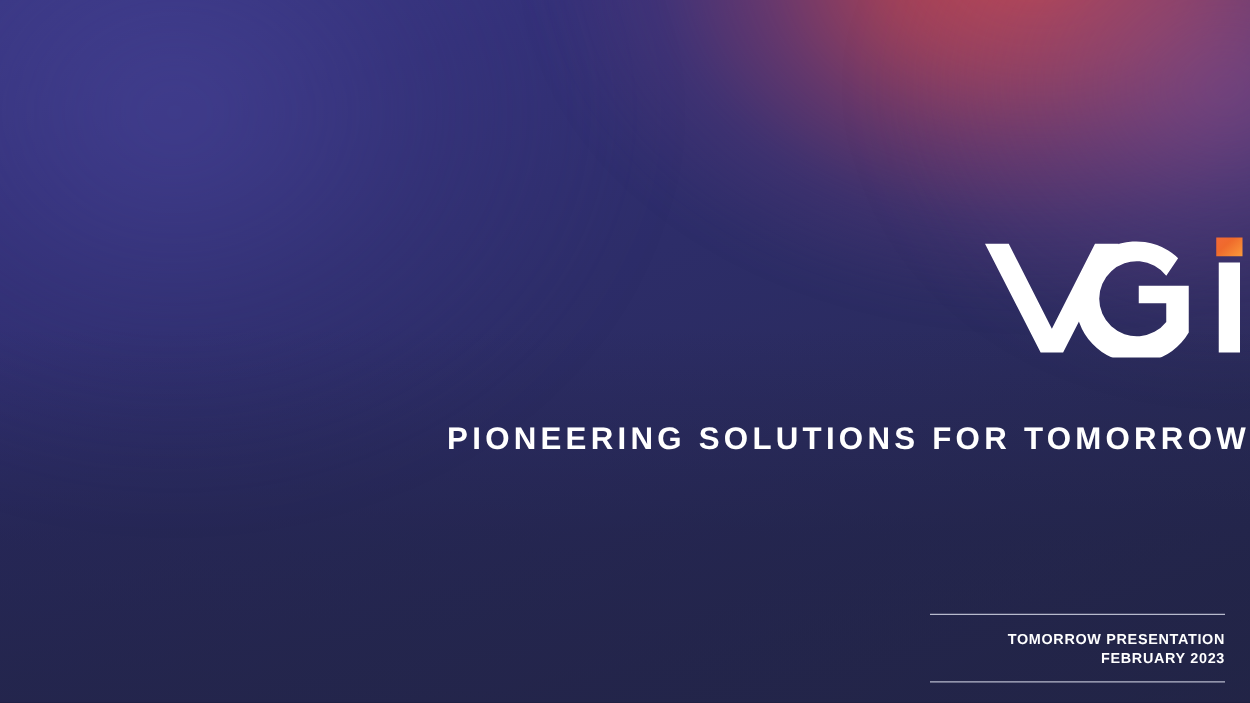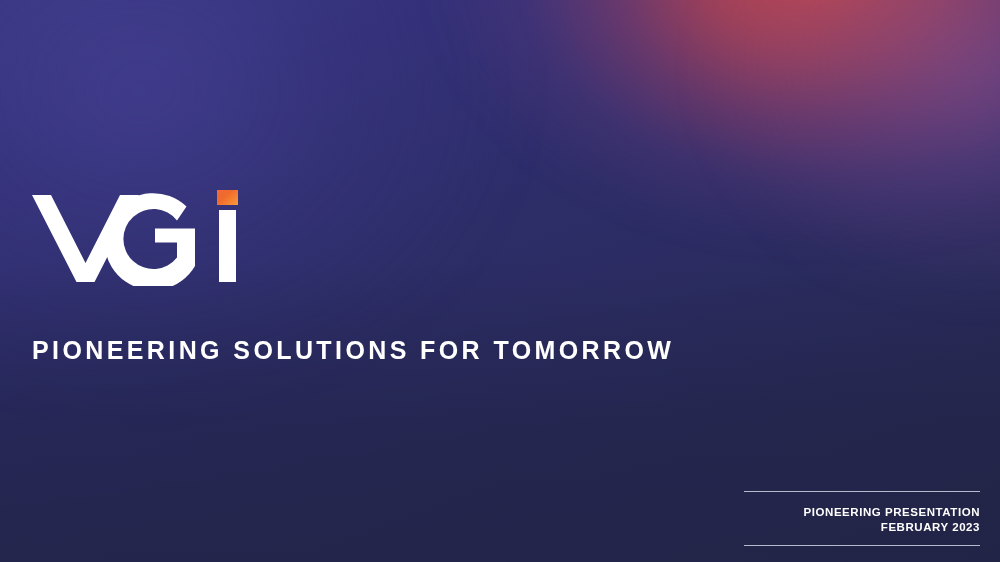--- a/index.html
+++ b/index.html
@@ -73,21 +73,21 @@
     background: linear-gradient(to bottom, rgba(28,30,62,0) 0%, rgba(30,32,66,0.45) 55%, rgba(33,35,70,0.72) 100%);
     pointer-events: none;
   }
 
   
   .lockup {
     position: absolute;
     left: 0;
     right: 0;
     top: 190px;
-    text-align: left;
+    text-align: right;
     margin-left: 32px;
   }
   .wordmark {
     position: relative;
     display: inline-block;
     height: 96px;
     width: 212px;
   }
   .wordmark svg { display: block; }
 
@@ -158,19 +158,19 @@
         <rect x="185" y="-4" width="21" height="19" fill="url(#dotGrad)"></rect>
       </svg>
     </div>
 
     <div class="tagline">PIONEERING SOLUTIONS FOR TOMORROW</div>
   </div>
 
   <div class="footer">
     <div class="rule"></div>
     <div class="footer-lines">
-      <div class="footer-line">PIONEERING PRESENTATION</div>
+      <div class="footer-line">TOMORROW PRESENTATION</div>
       <div class="footer-line">FEBRUARY 2023</div>
     </div>
     <div class="rule"></div>
   </div>
 
 </div>
 
 </body></html>

